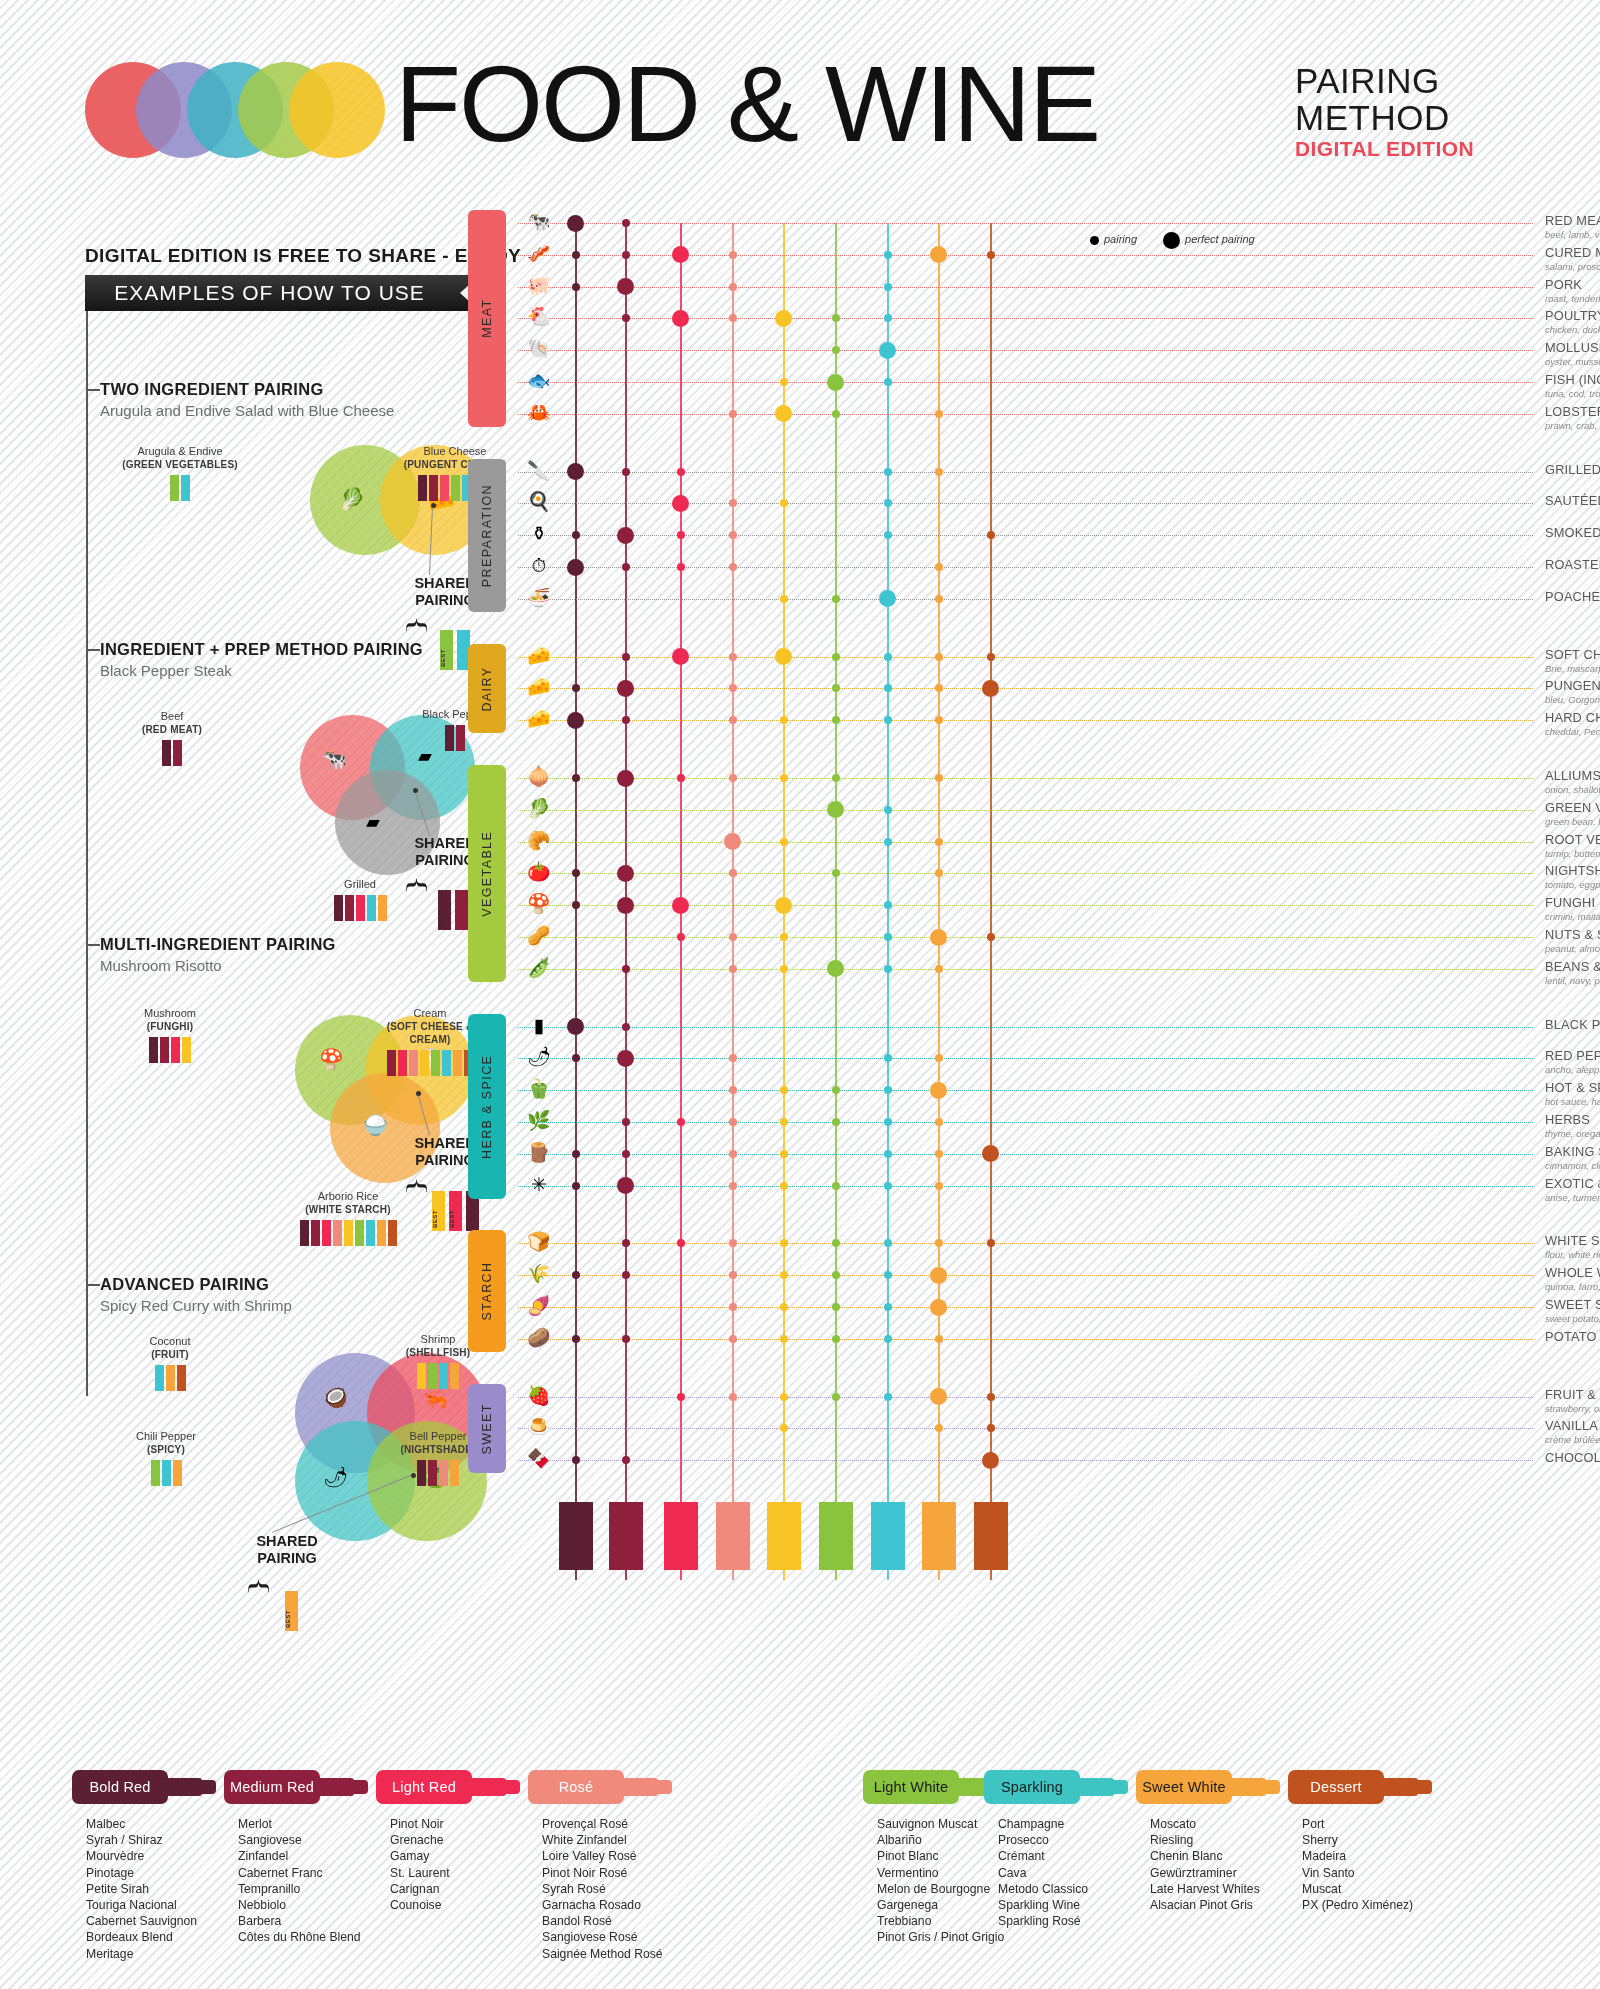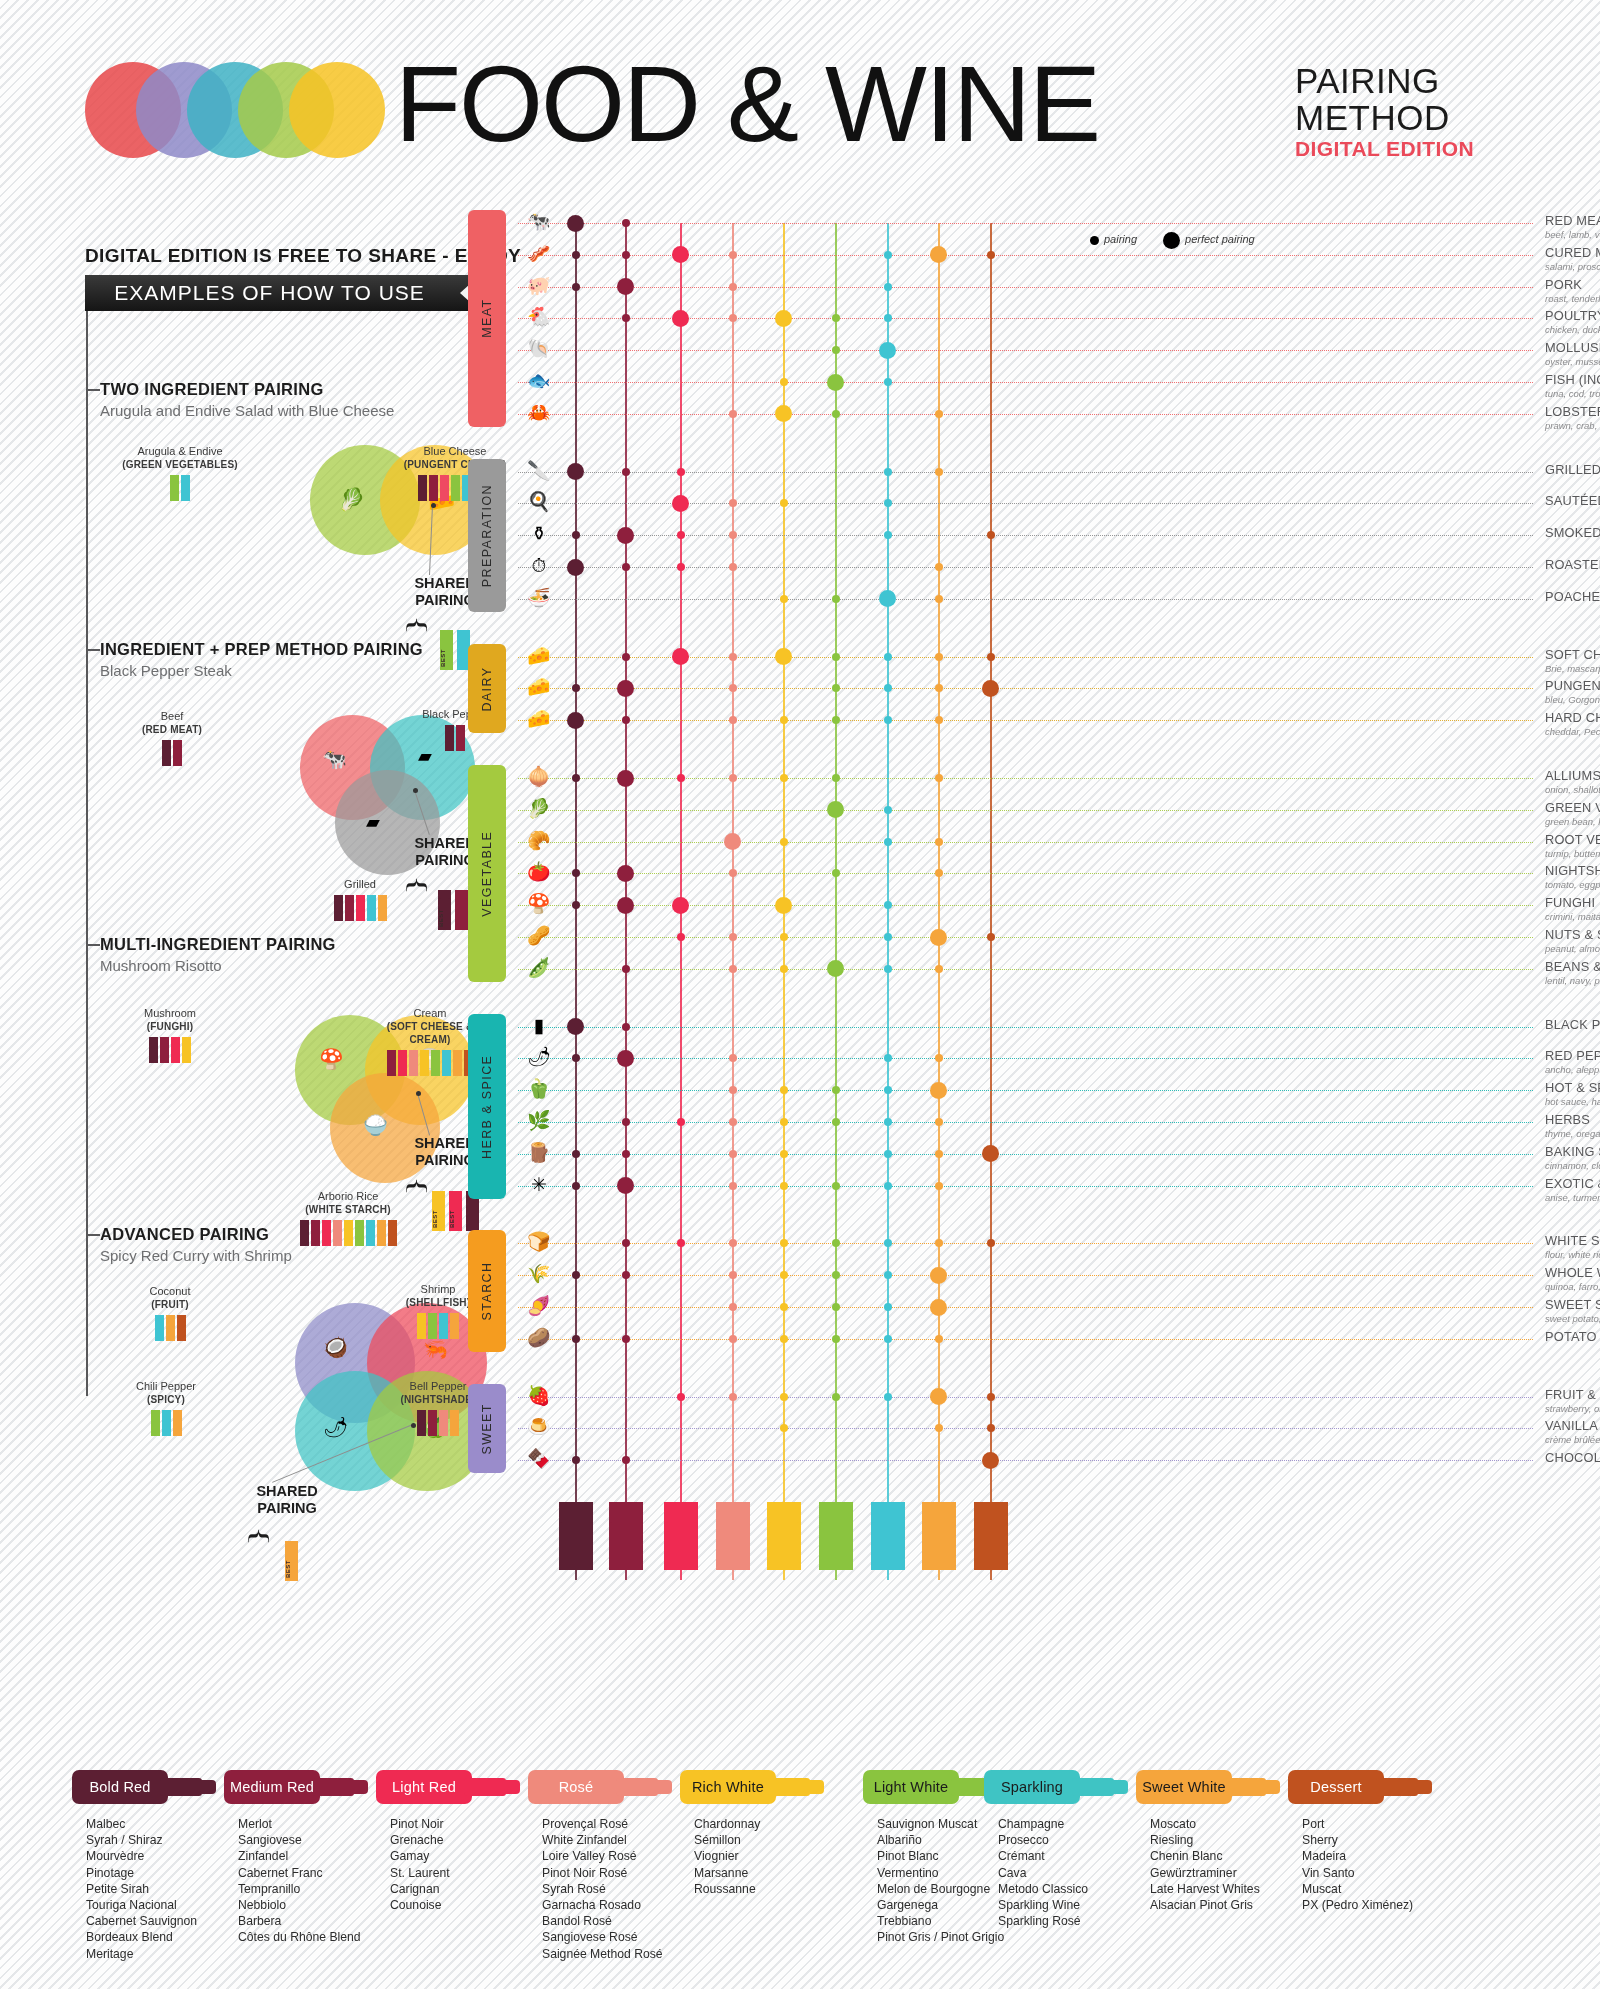--- a/index.html
+++ b/index.html
@@ -335,21 +335,21 @@
         </div>
         <div class="best-b" style="background: rgb(239, 42, 82);">
           <i style="background: rgb(239, 42, 82);"></i>
           <span>BEST</span>
         </div>
         <div class="best-b" style="background: rgb(92, 31, 51);">
           <i style="background: rgb(92, 31, 51);"></i>
         </div>
       </div>
     </div>
-    <div class="ex-block" style="top: 1225px; height: 270px;">
+    <div class="ex-block" style="top: 1275px; height: 270px;">
       <div class="ex-tick"></div>
       <div class="ex-title">ADVANCED PAIRING</div>
       <div class="ex-sub">Spicy Red Curry with Shrimp</div>
       <div class="venn" style="left: 195px; top: 78px; width: 235px; height: 200px;">
         <div class="circ" style="left: 0px; top: 0px; width: 120px; height: 120px; background: rgb(142, 138, 200);"></div>
         <div class="circ" style="left: 72px; top: 0px; width: 120px; height: 120px; background: rgb(239, 74, 90);"></div>
         <div class="circ" style="left: 0px; top: 68px; width: 120px; height: 120px; background: rgb(63, 196, 196);"></div>
         <div class="circ" style="left: 72px; top: 68px; width: 120px; height: 120px; background: rgb(164, 202, 63);"></div>
         <div class="abs" style="left: 28px; top: 32px; font-size: 20px;">🥥</div>
         <div class="abs" style="left: 128px; top: 34px; font-size: 20px;">🦐</div>
@@ -936,35 +936,20 @@
         <div>White Zinfandel</div>
         <div>Loire Valley Rosé</div>
         <div>Pinot Noir Rosé</div>
         <div>Syrah Rosé</div>
         <div>Garnacha Rosado</div>
         <div>Bandol Rosé</div>
         <div>Sangiovese Rosé</div>
         <div>Saignée Method Rosé</div>
       </div>
     </div>
-    <div class="wcat" style="left: 680px;">
-      <div class="wtag">
-        <div class="body" style="background: rgb(247, 195, 37);"></div>
-        <div class="neck" style="background: rgb(247, 195, 37);"></div>
-        <div class="neck2" style="background: rgb(247, 195, 37);"></div>
-        <div class="lbl" style="color: rgb(27, 27, 27);">Rich White</div>
-      </div>
-      <div class="wlist">
-        <div>Chardonnay</div>
-        <div>Sémillon</div>
-        <div>Viognier</div>
-        <div>Marsanne</div>
-        <div>Roussanne</div>
-      </div>
-    </div>
     <div class="wcat" style="left: 863px;">
       <div class="wtag">
         <div class="body" style="background: rgb(138, 196, 63);"></div>
         <div class="neck" style="background: rgb(138, 196, 63);"></div>
         <div class="neck2" style="background: rgb(138, 196, 63);"></div>
         <div class="lbl" style="color: rgb(27, 27, 27);">Light White</div>
       </div>
       <div class="wlist">
         <div>Sauvignon Muscat</div>
         <div>Albariño</div>

